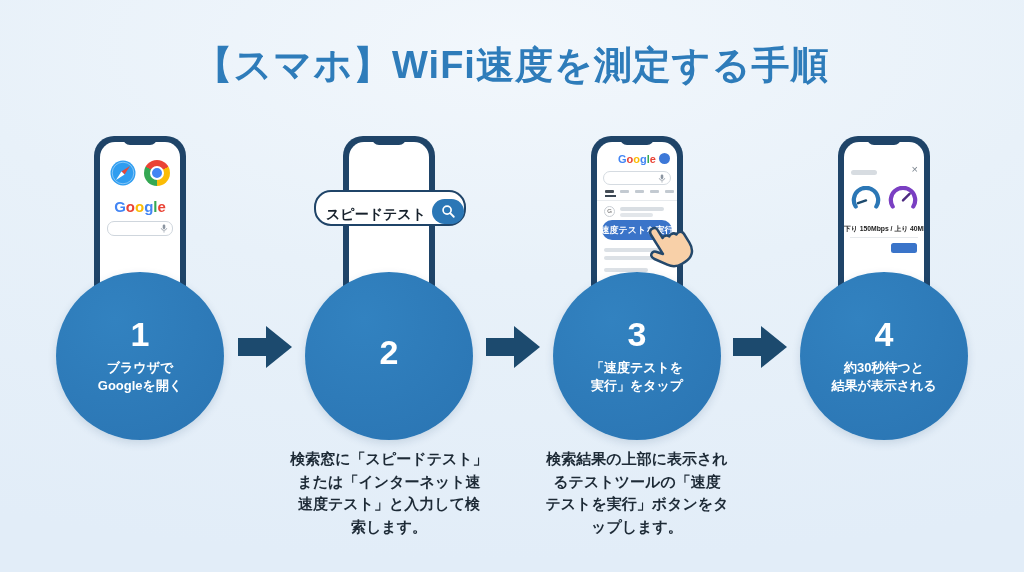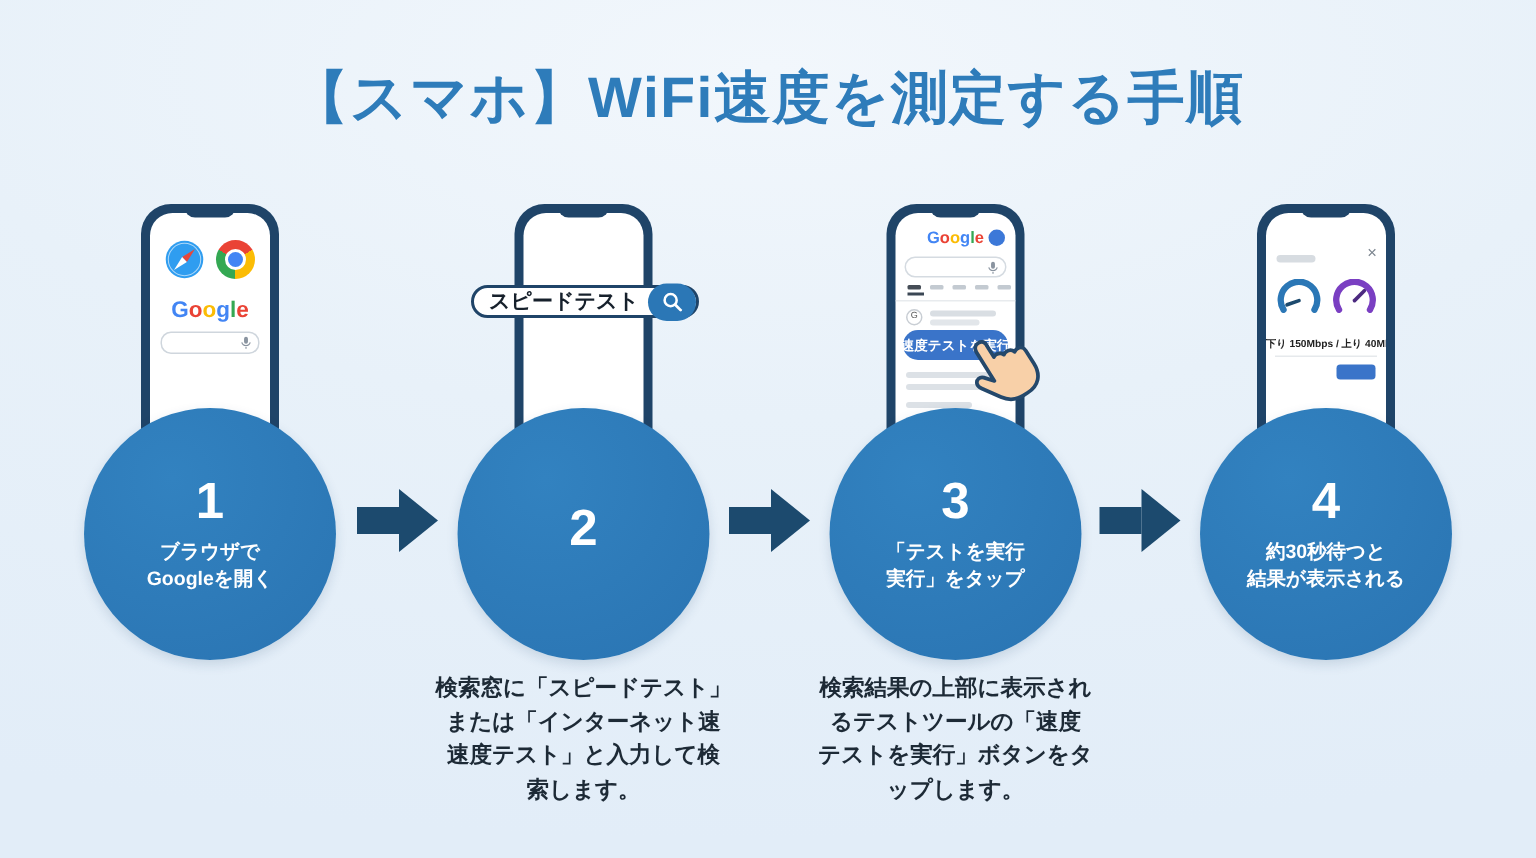--- a/index.html
+++ b/index.html
@@ -21,23 +21,23 @@
   .chrome{width:26px;height:26px;border-radius:50%;position:relative;
     background:conic-gradient(from 60deg,#FBBC05 0 120deg,#34A853 0 240deg,#EA4335 0 360deg);}
   .chrome::after{content:"";position:absolute;inset:6px;background:#4285F4;
     border:2.5px solid #fff;border-radius:50%;box-sizing:border-box;}
   .g-logo{font-weight:700;letter-spacing:0;}
   .logo-lg{position:absolute;top:56px;left:0;width:100%;text-align:center;font-size:15px;}
   .search-pill-sm{position:absolute;top:79px;left:7px;right:7px;height:13px;border:1px solid #cfd6dd;
     border-radius:7px;background:#fff;}
   .mic{position:absolute;right:4px;top:2px;}
   
-  .query-pill{position:absolute;left:314px;top:190px;width:152px;height:22px;background:#fff;
+  .query-pill{position:absolute;left:314px;top:190px;width:152px;height:36px;background:#fff;
     border:2.5px solid #1f4468;border-radius:17px;box-sizing:border-box;z-index:3;
-    display:flex;align-items:center;}
+    display:flex;align-items:flex-end;}
   .query-text{flex:1;text-align:center;font-size:14px;font-weight:700;color:#16202b;padding-left:4px;}
   .query-btn{width:32px;height:25px;margin-right:0px;border-radius:13px;background:#2b77b6;
     display:flex;align-items:center;justify-content:center;flex:0 0 auto;}
   
   .hdr{position:absolute;top:11px;left:0;width:100%;text-align:center;font-size:11px;}
   .avatar{position:absolute;top:11px;right:7px;width:11px;height:11px;border-radius:50%;background:#3c78d8;}
   .search-bar3{position:absolute;top:29px;left:6px;right:6px;height:12px;border:1px solid #d5dbe1;border-radius:7px;}
   .tabs{position:absolute;top:48px;left:8px;display:flex;gap:6px;}
   .tab-dash{width:9px;height:2.5px;background:#c3cad1;border-radius:1px;}
   .tab-dash.active{background:#454d56;}
@@ -181,21 +181,21 @@
   <div class="circle c1">
     <div class="step-num">1</div>
     <div class="step-label">ブラウザで
 Googleを開く</div>
   </div>
   <div class="circle c2">
     <div class="step-num">2</div>
   </div>
   <div class="circle c3">
     <div class="step-num">3</div>
-    <div class="step-label">「テストを実行
+    <div class="step-label">「速度テストを
 実行」をタップ</div>
   </div>
   <div class="circle c4">
     <div class="step-num">4</div>
     <div class="step-label">約30秒待つと
 結果が表示される</div>
   </div>
 
   <div class="arrow a1">
     <div class="shaft"></div>

